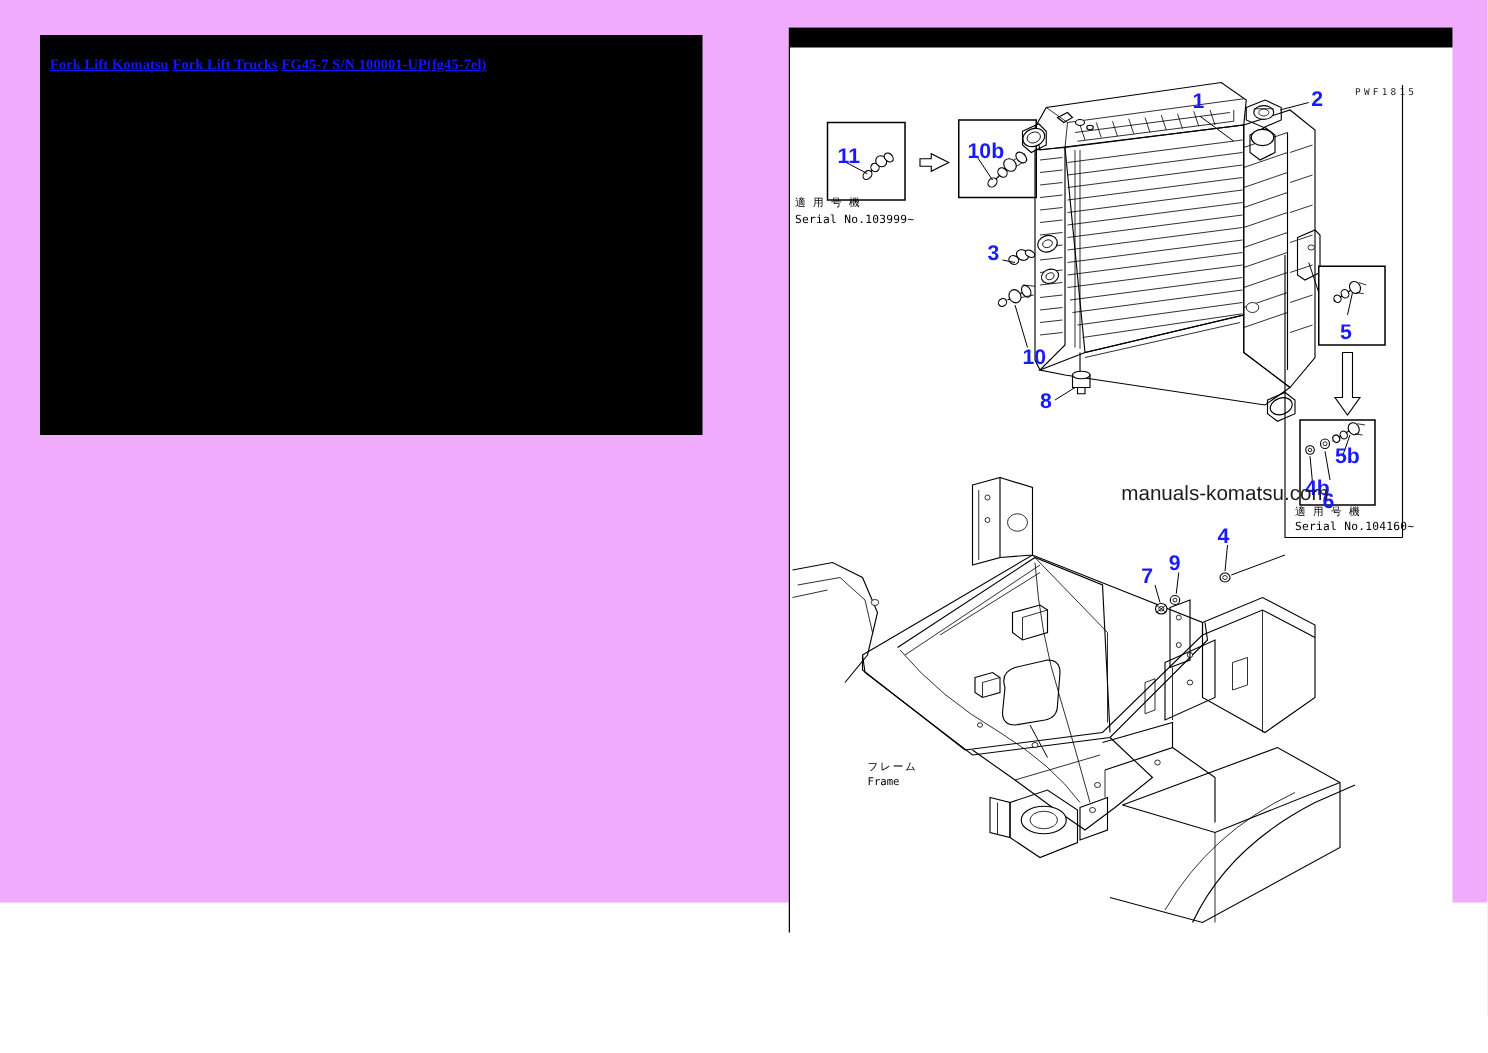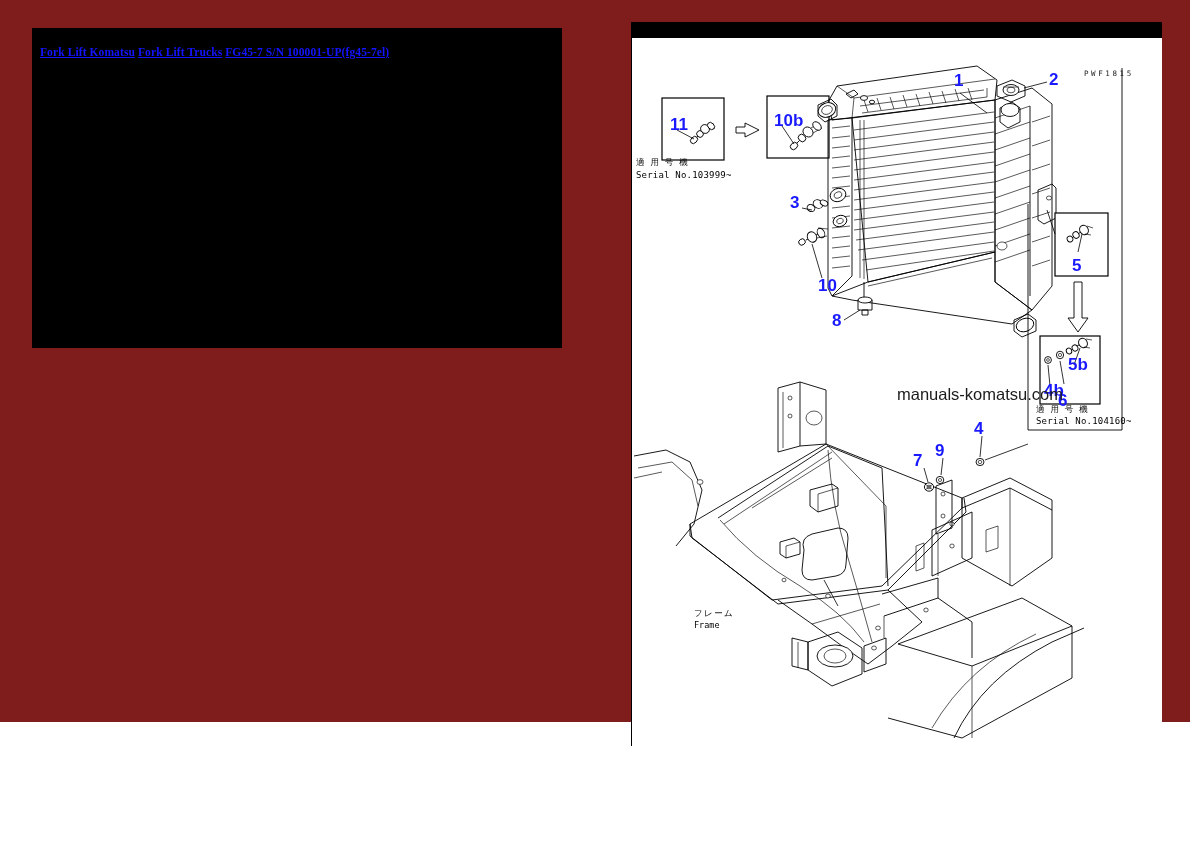--- a/index.html
+++ b/index.html
@@ -8,21 +8,21 @@
     background: #ffffff;
     width: 1190px;
     height: 842px;
     overflow: hidden;
     font-family: "Liberation Serif", serif;
   }
   #page {
     position: relative;
     width: 1190px;
     height: 722px;
-    background: #7f1d1d;
+    background: #f0abfc;
   }
 
   
   #left-panel {
     position: absolute;
     left: 32px;
     top: 28px;
     width: 530px;
     height: 320px;
     background: #000000;

